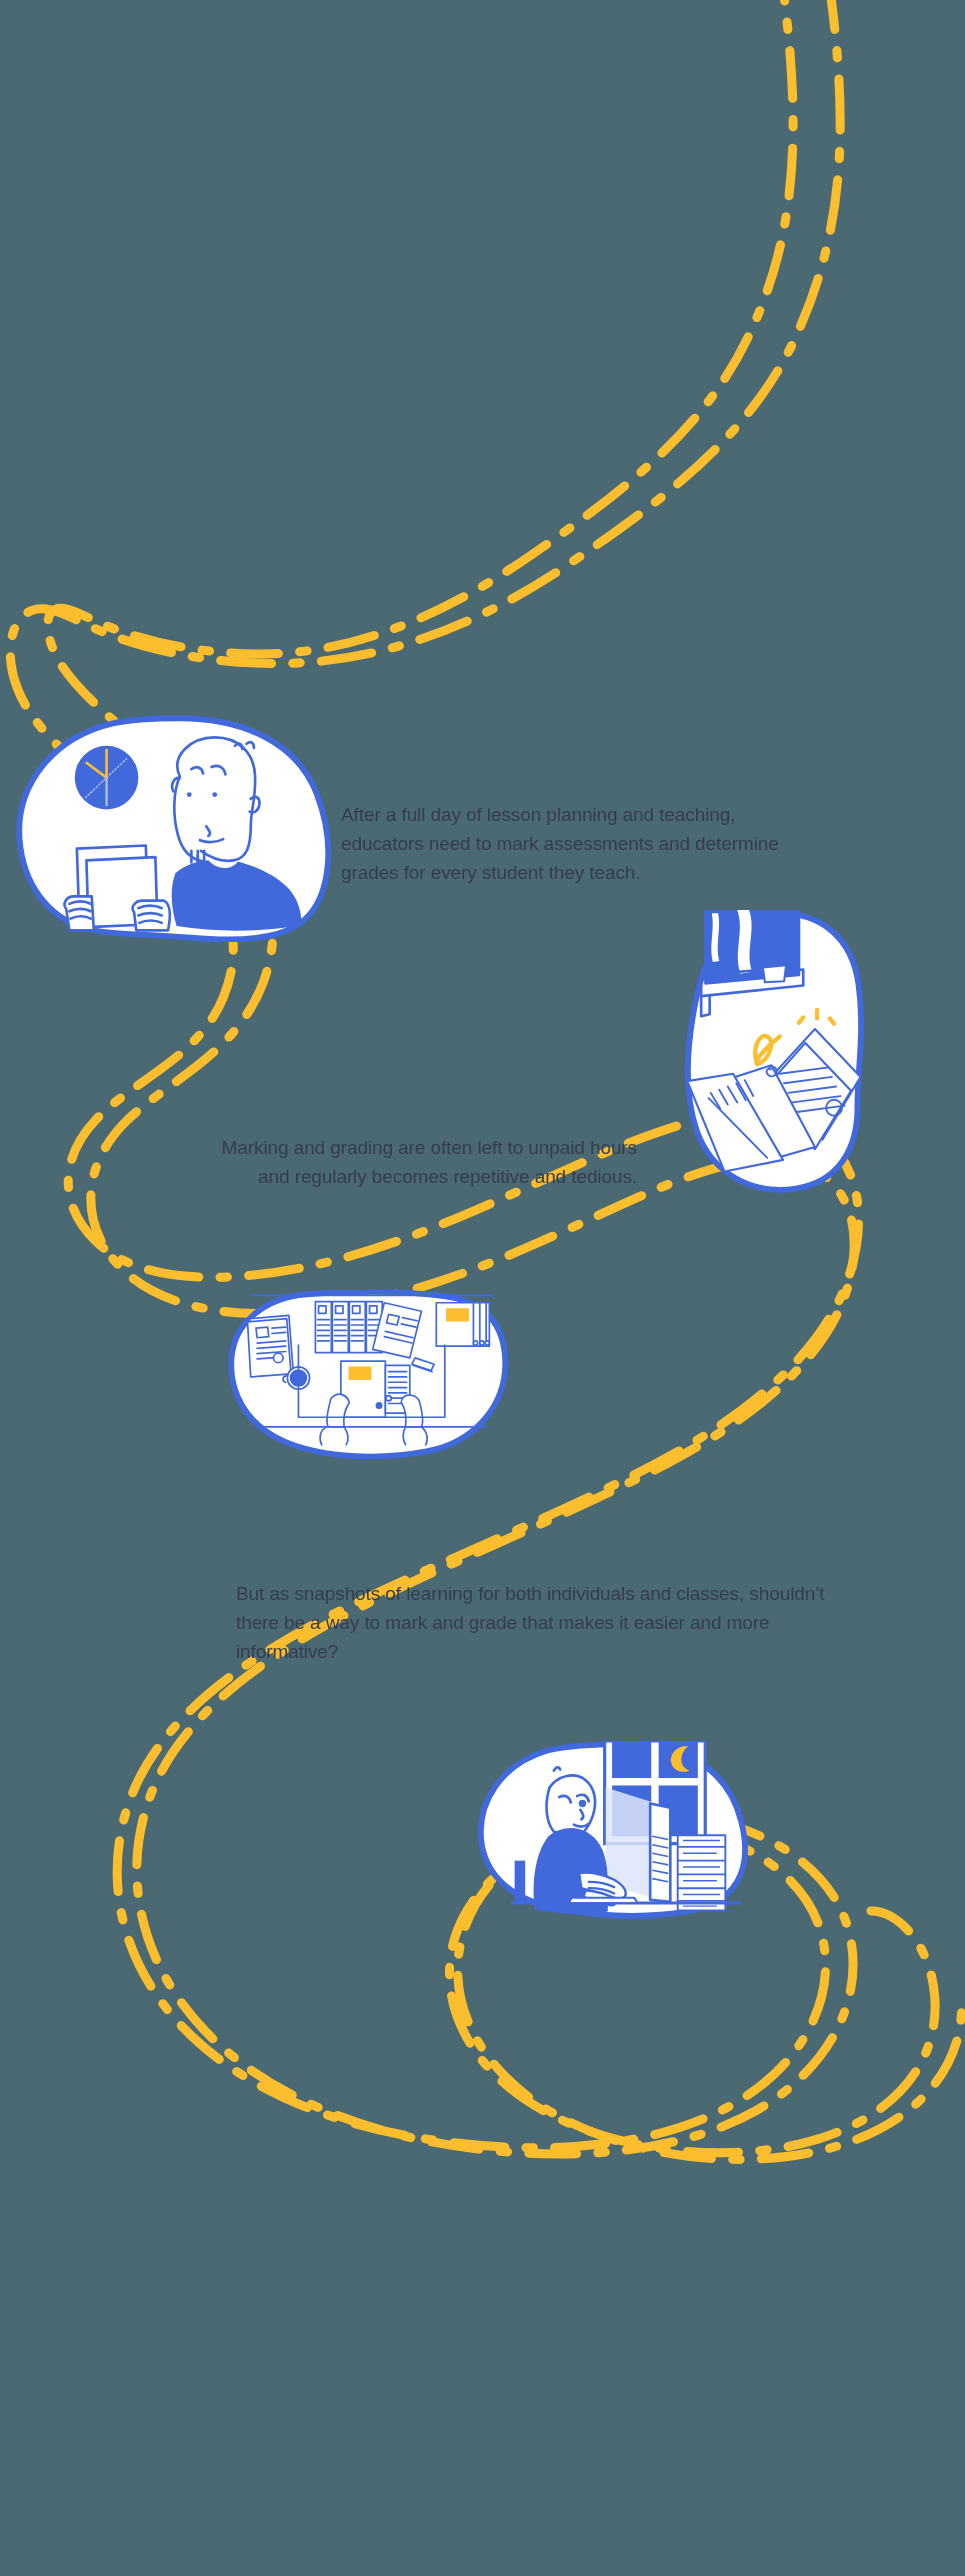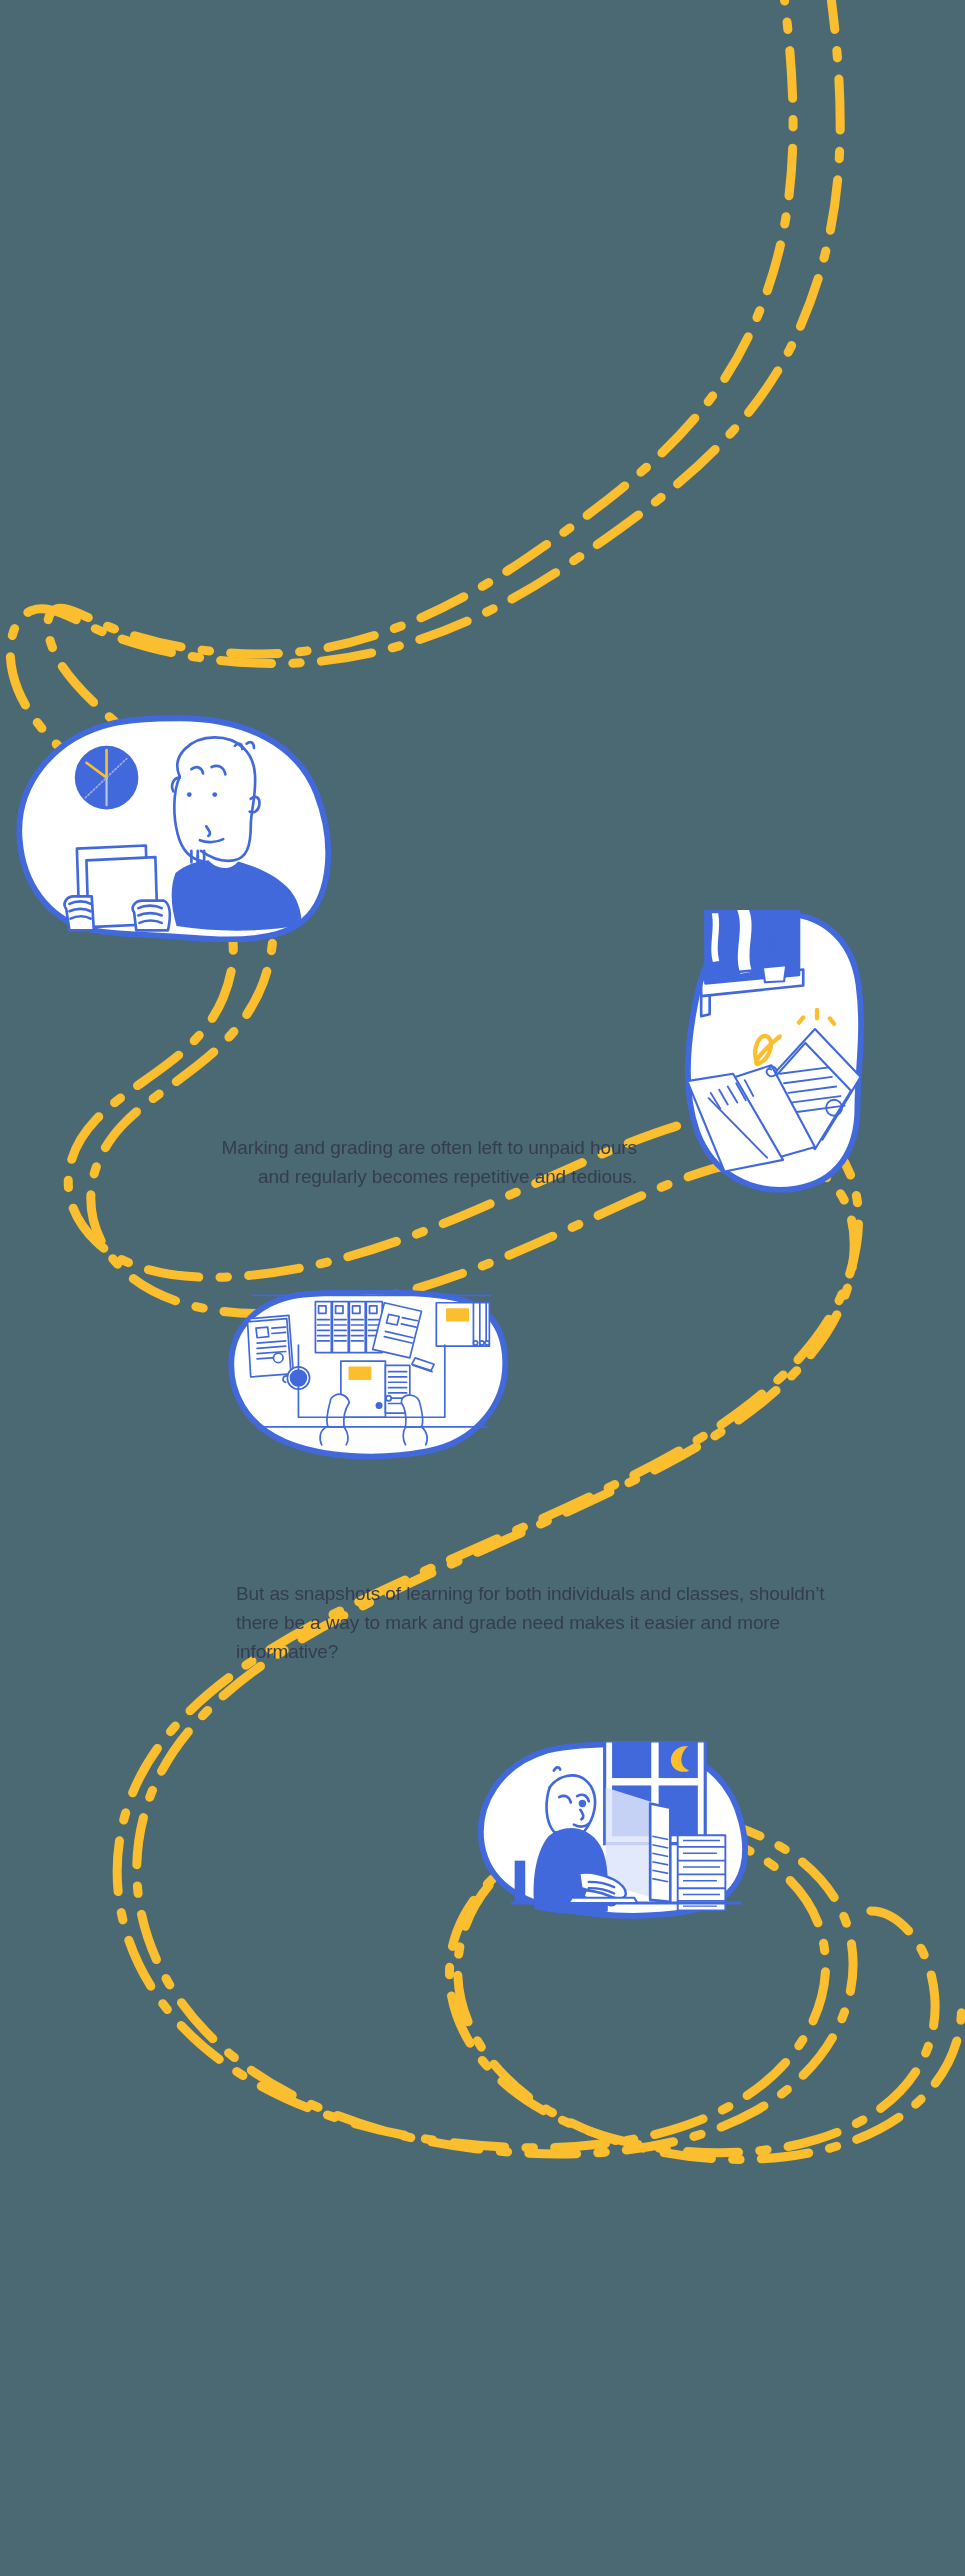--- a/index.html
+++ b/index.html
@@ -335,19 +335,20 @@
                    C238,306 216,300 204,294 Z"></path>
         </g>
       </g>
 
       <path d="M70,306 L500,306" stroke="#4169dc" stroke-width="6" fill="none" stroke-linecap="round"></path>
       <path d="M74,226 L94,226 L94,308 L74,308 Z" fill="#4169dc"></path>
       <path d="M182,296 L300,296 L306,306 L176,306 Z" fill="#ffffff" stroke="#4169dc" stroke-width="4" stroke-linejoin="round"></path>
     </svg>
   </div>
 
+  <p class="para" id="para-1">After a full day of lesson planning and teaching, educators need to mark assessments and determine grades for every student they teach.</p>
 
   <p class="para" id="para-2">Marking and grading are often left to unpaid hours and regularly becomes repetitive and tedious.</p>
 
-  <p class="para" id="para-3">But as snapshots of learning for both individuals and classes, shouldn’t there be a way to mark and grade need makes it easier and more informative?</p>
+  <p class="para" id="para-3">But as snapshots of learning for both individuals and classes, shouldn’t there be a way to mark and grade that makes it easier and more informative?</p>
 
 </div>
 
 
 </body></html>

